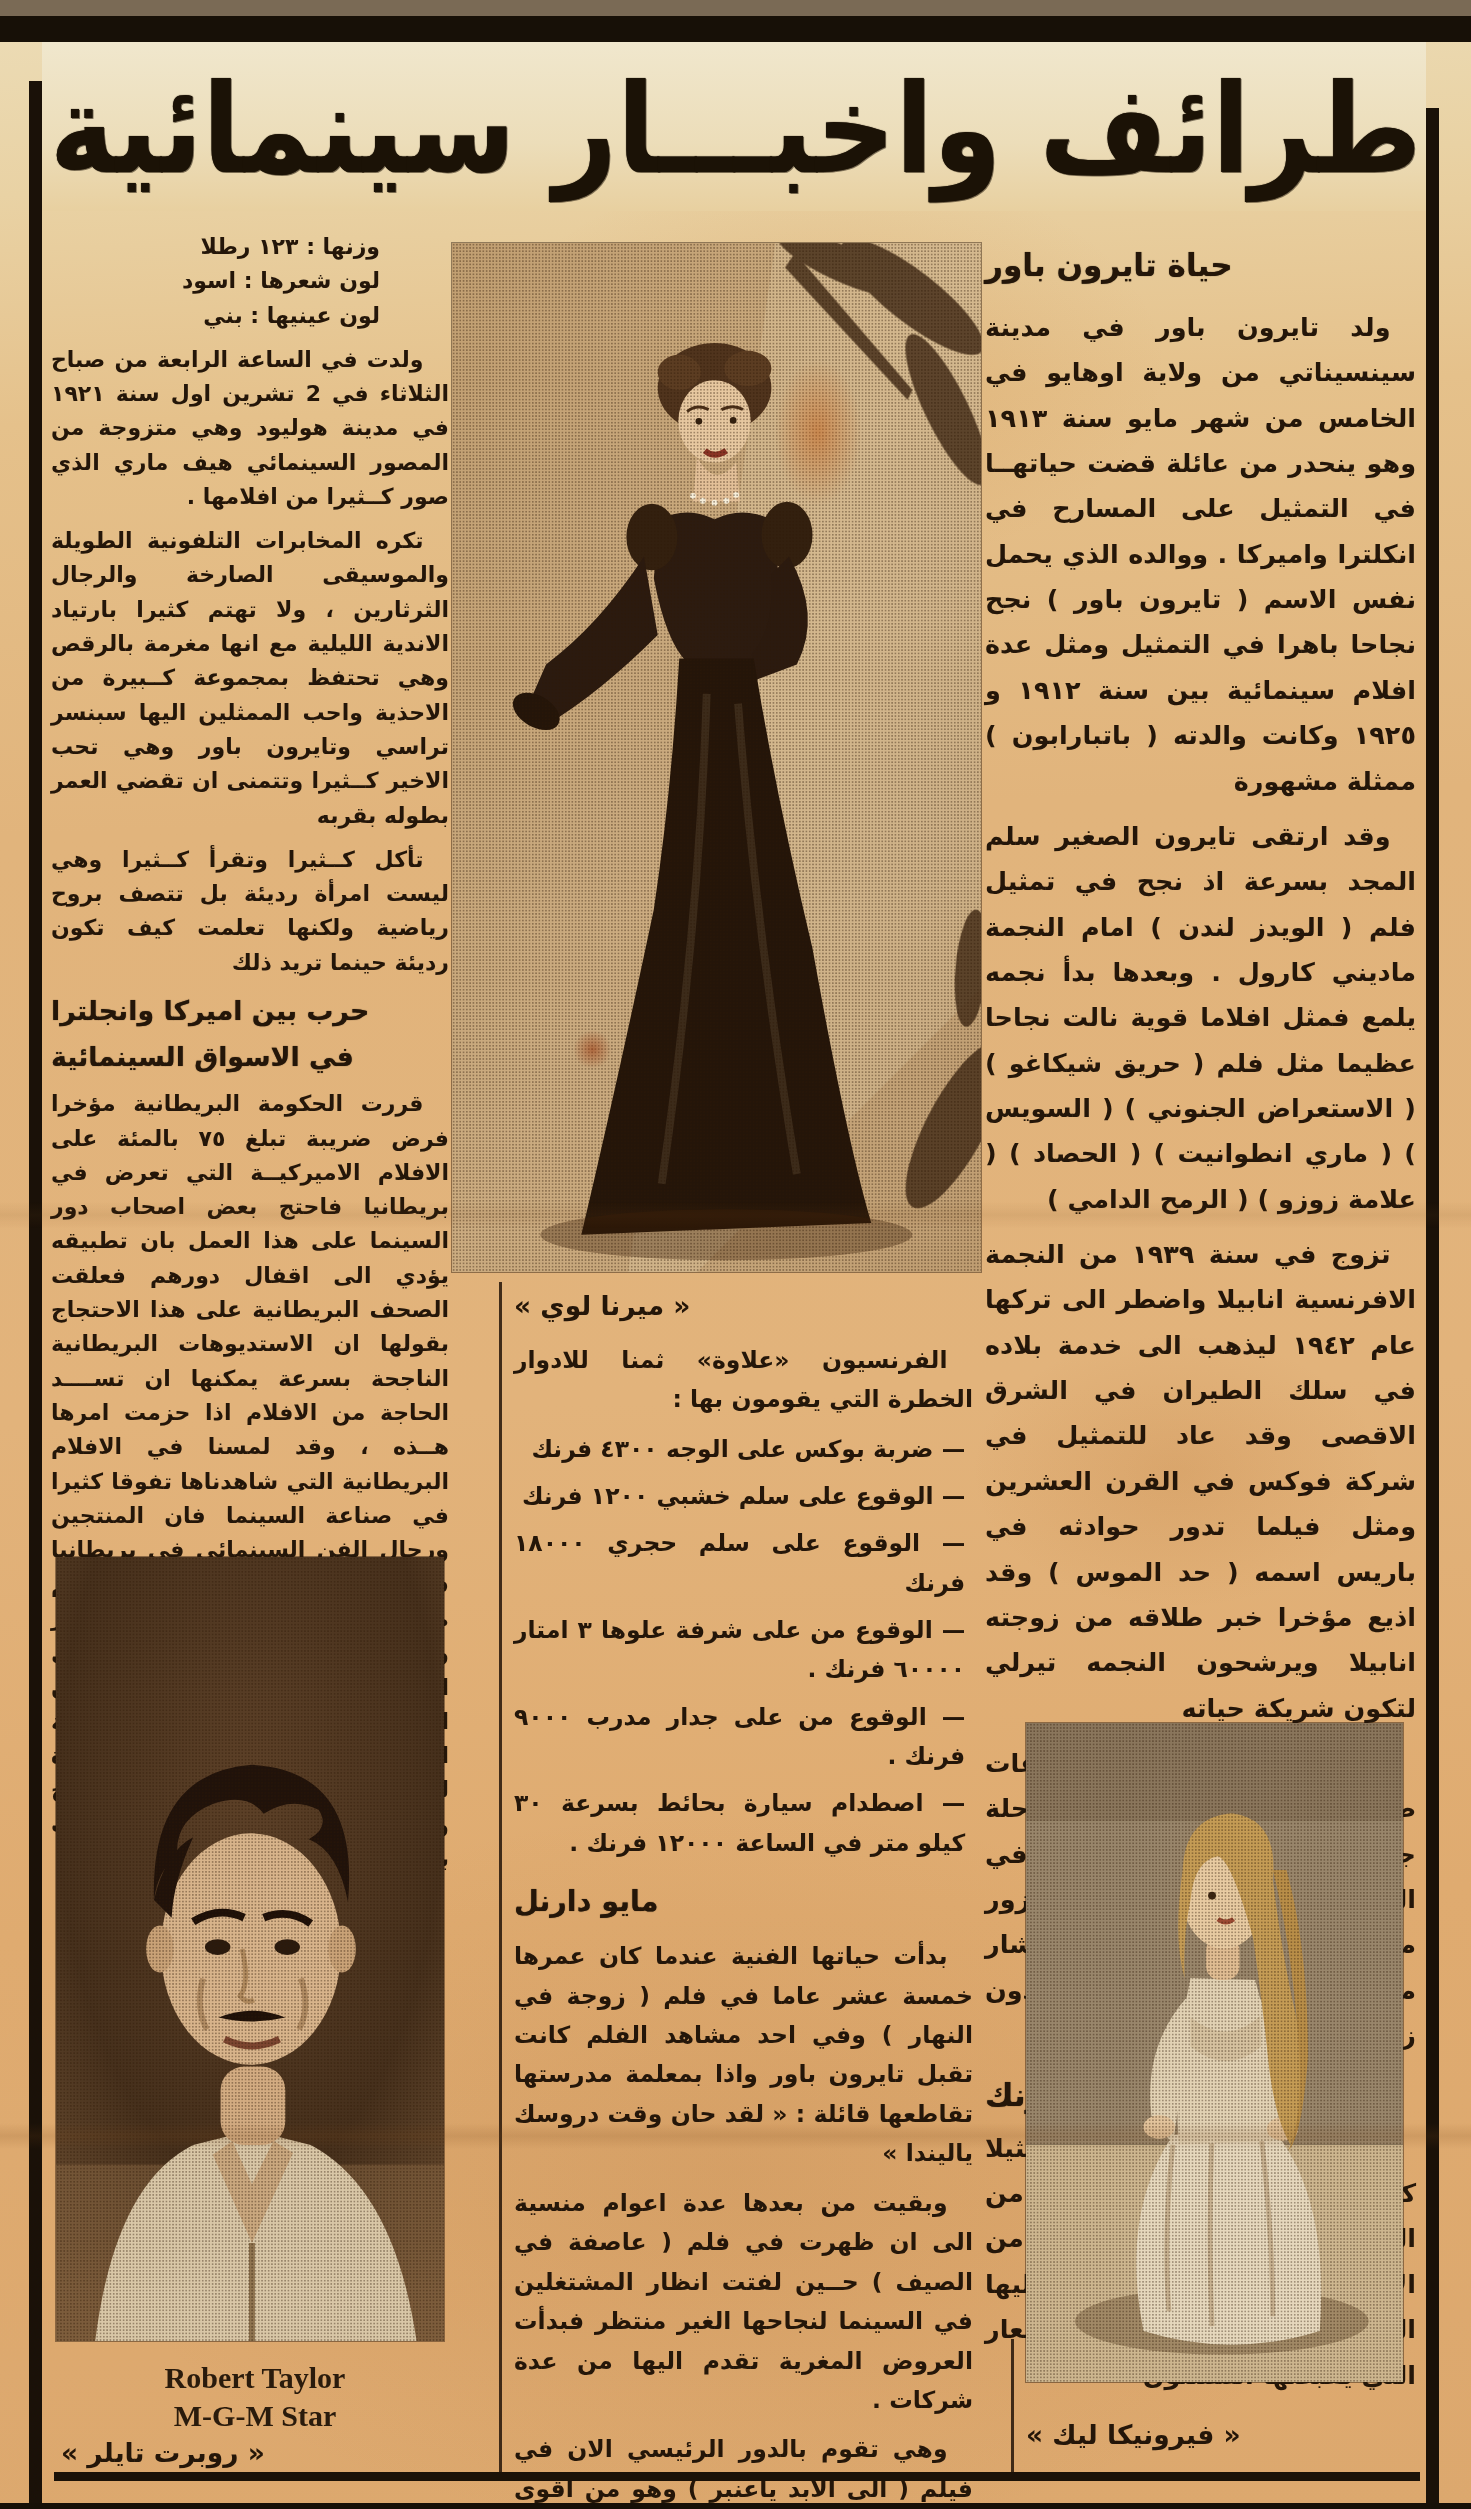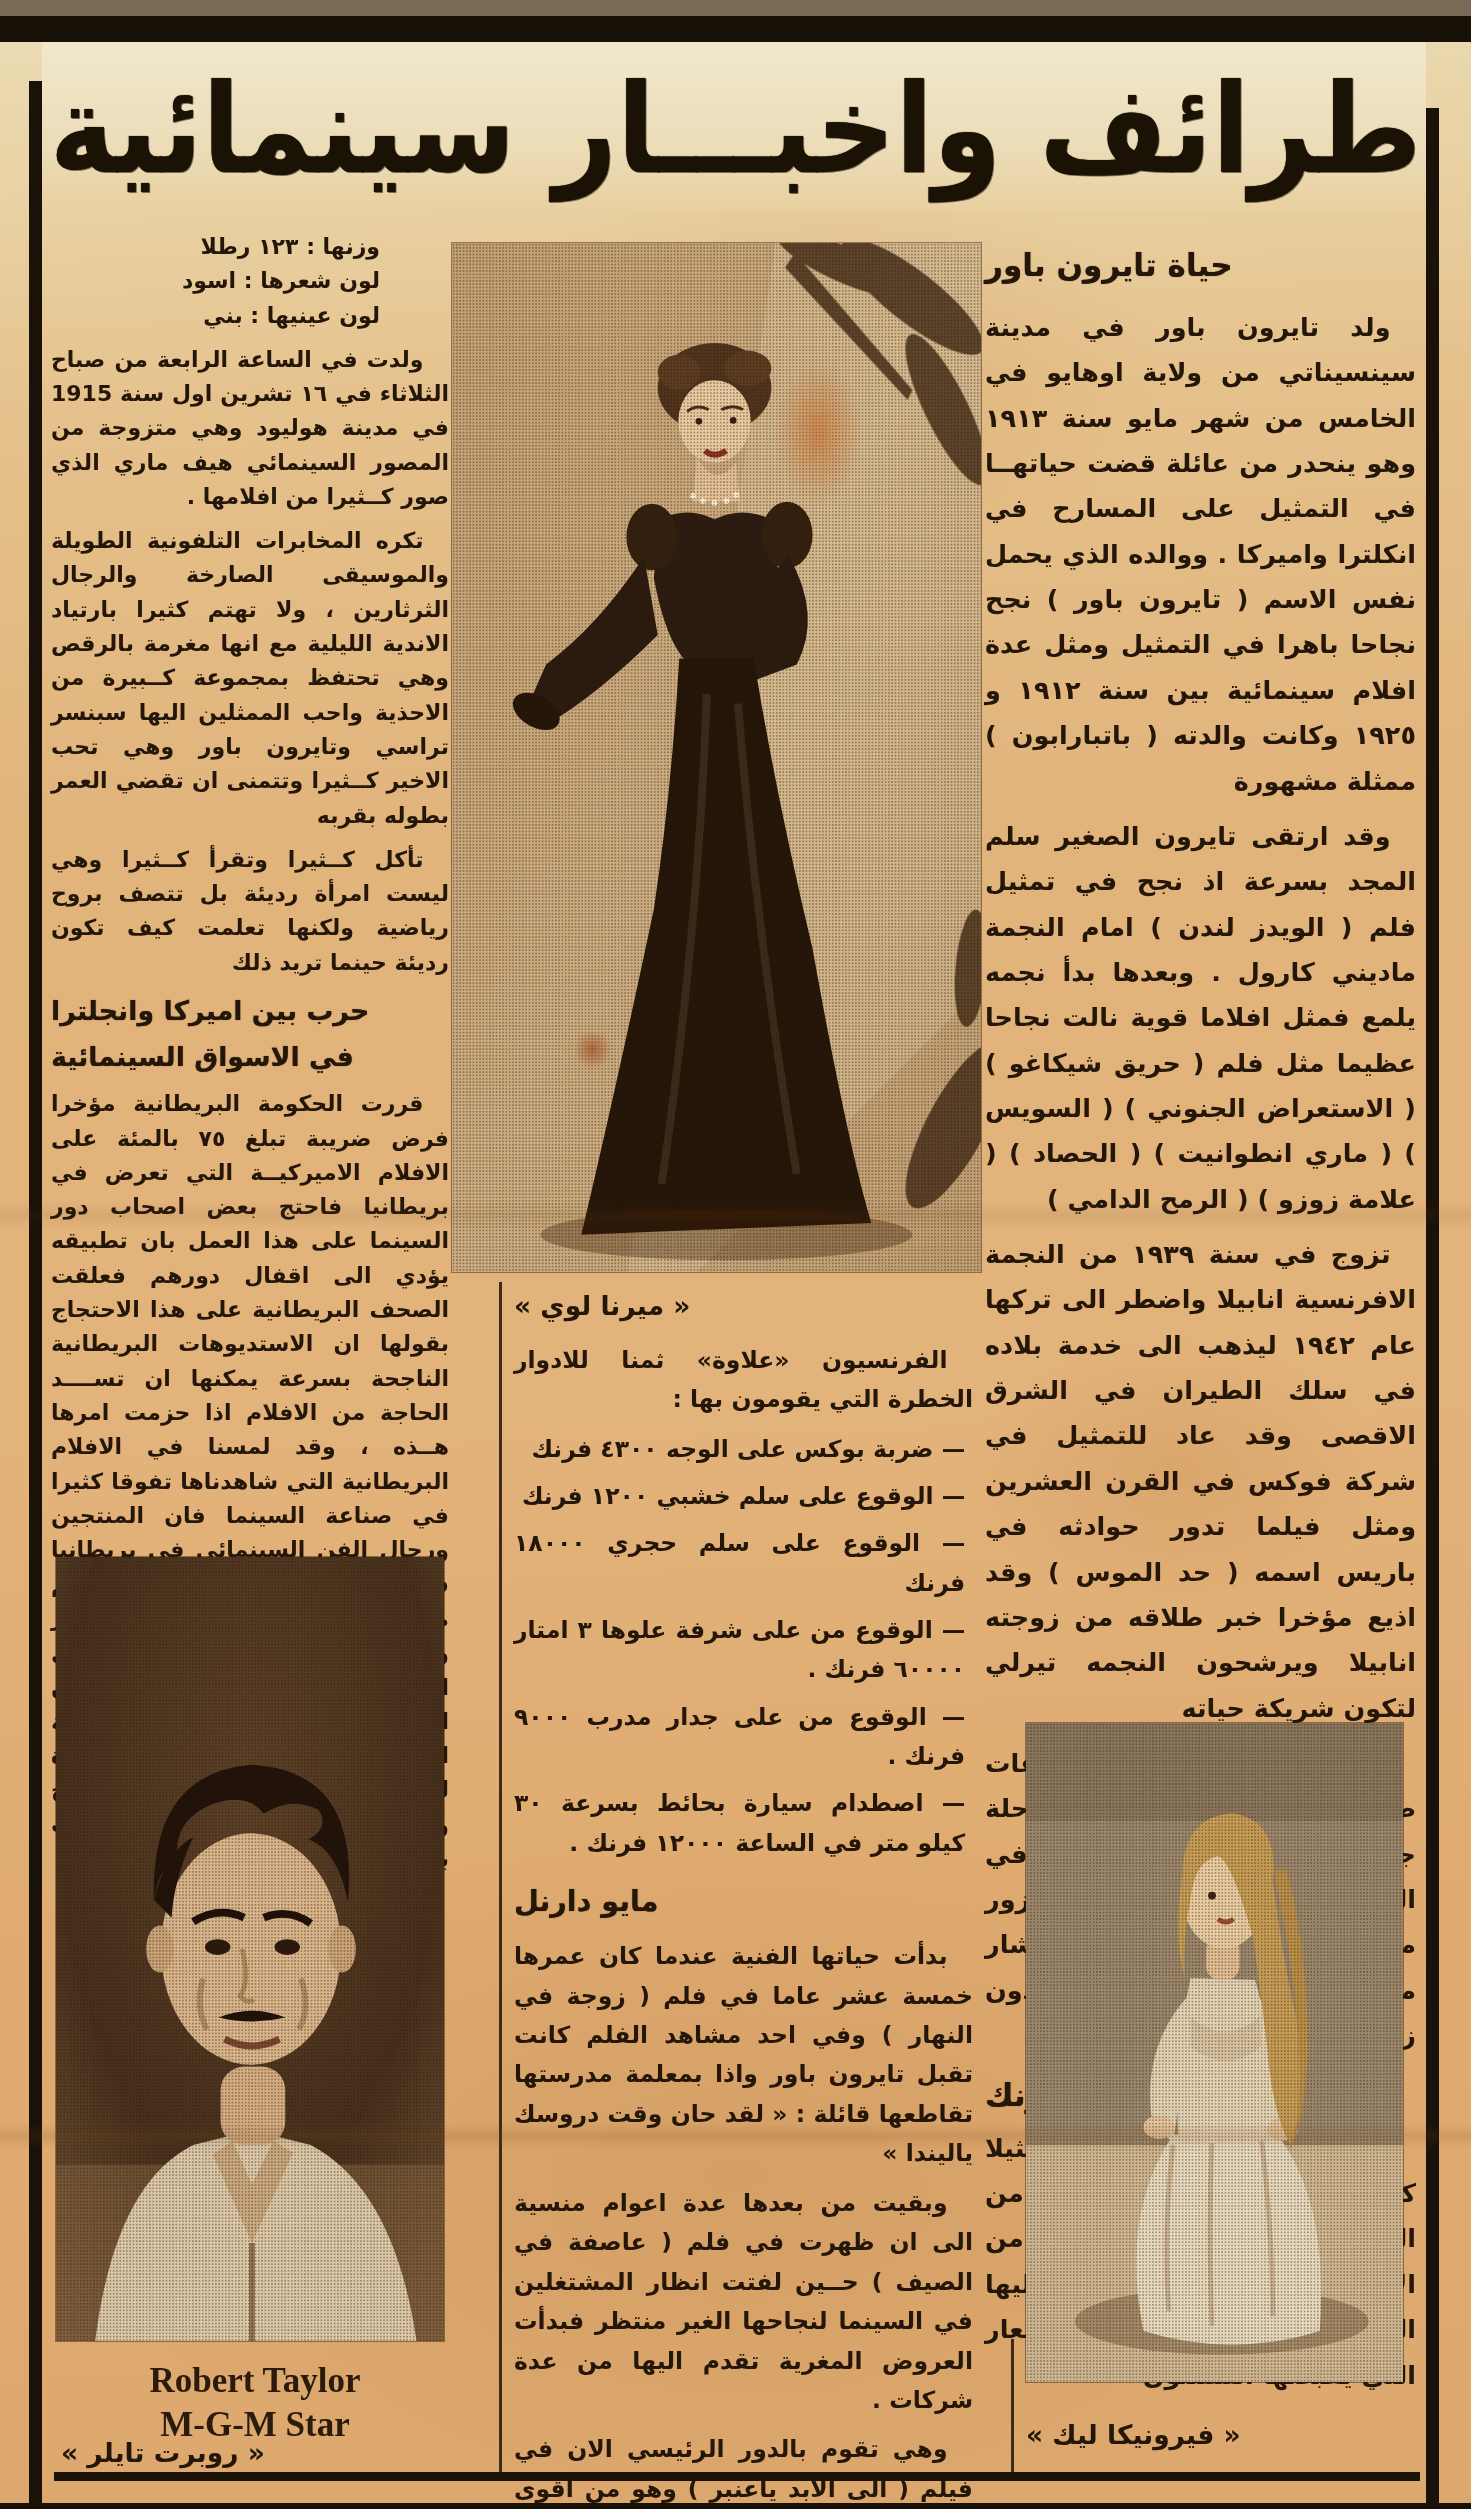--- a/index.html
+++ b/index.html
@@ -46,21 +46,21 @@
   .col-mid{left:514px;top:1270px;width:459px;font-size:23.5px;line-height:1.68;font-weight:600;}
   .heading{font-weight:bold;text-align:left;text-indent:0 !important;
     font-size:1.22em;letter-spacing:0;margin:13.7px 0 11.8px 0;
     text-shadow:0 0 1px rgba(27,18,6,.8);}
   .heading.tight{margin:3.9px 0 2px 0;}
   .stats{padding-right:69px;margin-bottom:9.8px;}
   .stats div{white-space:nowrap;}
   .list-item{margin:0 0 7.8px 0;padding-right:7.8px;text-indent:0;}
   .caption{font-weight:bold;text-align:left;font-size:26.5px;direction:rtl;}
   .caption-latin{font-family:"Liberation Serif","DejaVu Serif",serif;font-weight:bold;
-    text-align:center;font-size:35px;direction:ltr;line-height:1.25;color:#2a1b0c;}
+    text-align:center;font-size:30px;direction:ltr;line-height:1.25;color:#2a1b0c;}
   
   .photo{position:absolute;overflow:hidden;box-shadow:0 0 0 1px rgba(40,22,8,.45);}
   .photo::after{content:"";position:absolute;inset:0;
     background-image:radial-gradient(rgba(46,24,6,.38) 0.8px, transparent 1.1px);
     background-size:3.3px 3.3px;pointer-events:none;}
   .photo svg{display:block;width:100%;height:100%;}
   .photo-myrna{left:452px;top:227px;width:529px;height:1029px;}
   .photo-robert{left:56px;top:1541px;width:388px;height:784px;}
   .photo-veronica{left:1026px;top:1707px;width:377px;height:659px;}
   .cap-myrna{position:absolute;left:514px;width:459px;top:1274px;}
@@ -112,21 +112,21 @@
     <p>وهي تقوم بالدور الرئيسي الان في فيلم ( الى الابد ياعنبر ) وهو من اقوى افلام الموسم الحالي</p>
 
   </div>
 
   <div class="col col-left" lang="ar">
     <div class="stats">
       <div>وزنها : ١٢٣ رطلا</div>
       <div>لون شعرها : اسود</div>
       <div>لون عينيها : بني</div>
     </div>
-    <p>ولدت في الساعة الرابعة من صباح الثلاثاء في ١٦ تشرين اول سنة 1915 في مدينة هوليود وهي متزوجة من المصور السينمائي هيف ماري الذي صور كــثيرا من افلامها .</p>
+    <p>ولدت في الساعة الرابعة من صباح الثلاثاء في 2 تشرين اول سنة ١٩٢١ في مدينة هوليود وهي متزوجة من المصور السينمائي هيف ماري الذي صور كــثيرا من افلامها .</p>
     <p>تكره المخابرات التلفونية الطويلة والموسيقى الصارخة والرجال الثرثارين ، ولا تهتم كثيرا بارتياد الاندية الليلية مع انها مغرمة بالرقص وهي تحتفظ بمجموعة كــبيرة من الاحذية واحب الممثلين اليها سبنسر تراسي وتايرون باور وهي تحب الاخير كــثيرا وتتمنى ان تقضي العمر بطوله بقربه</p>
     <p>تأكل كــثيرا وتقرأ كــثيرا وهي ليست امرأة رديئة بل تتصف بروح رياضية ولكنها تعلمت كيف تكون رديئة حينما تريد ذلك</p>
     <div class="heading tight">حرب بين اميركا وانجلترا</div>
     <div class="heading tight" style="margin-bottom:9.8px;">في الاسواق السينمائية</div>
     <p>قررت الحكومة البريطانية مؤخرا فرض ضريبة تبلغ ٧٥ بالمئة على الافلام الاميركيــة التي تعرض في بريطانيا فاحتج بعض اصحاب دور السينما على هذا العمل بان تطبيقه يؤدي الى اقفال دورهم فعلقت الصحف البريطانية على هذا الاحتجاج بقولها ان الاستديوهات البريطانية الناجحة بسرعة يمكنها ان تســــد الحاجة من الافلام اذا حزمت امرها هــذه ، وقد لمسنا في الافلام البريطانية التي شاهدناها تفوقا كثيرا في صناعة السينما فان المنتجين ورجال الفن السينمائي في بريطانيا قد اصابوا من النجاح ما يكفل لهم مســتقبلا باهرا في هذا المضمار ويرى كثير من النقاد ان نزول الستوديوهات البريطانية الى ميدان المنافسة الدولية قد رفع من منزلة السينما وادخل عليها عناصر جديدة ليس في براعة التمثيل والاخراج وغير ذلك من الشؤون الفنية فحسب بل في عظمة التأليف ايضا</p>
   </div>
 
   <div class="photo photo-myrna">
     <svg viewBox="0 0 540 1050" preserveAspectRatio="none">
       <rect width="540" height="1050" fill="#c7a67a"></rect>

